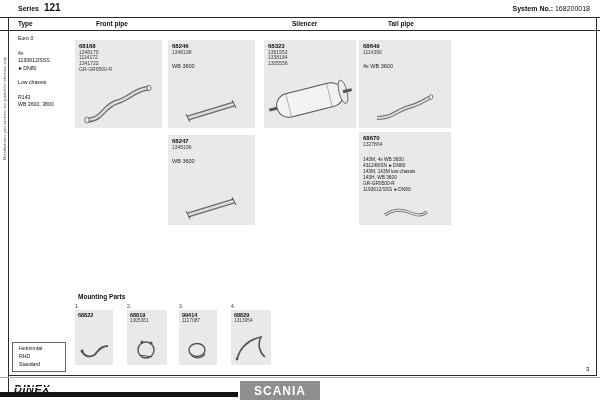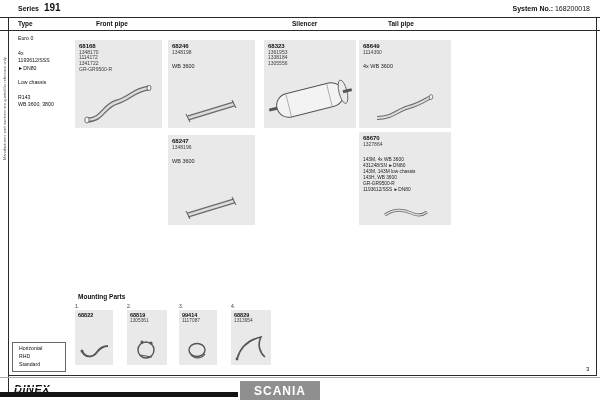--- a/index.html
+++ b/index.html
@@ -40,21 +40,21 @@
           color:#fff;font-weight:bold;font-size:12px;letter-spacing:1px;}
   .page-no{position:absolute;left:586px;top:366px;font-size:6px;}
   svg{display:block;}
 </style>
 </head>
 <body>
 
 <div class="page">
 
   <span class="hdr-series-label">Series</span>
-  <span class="hdr-series-value">191</span>
+  <span class="hdr-series-value">121</span>
   <span class="hdr-system">
     <b>System No.:</b>
     <span>168200018</span>
   </span>
 
   <div class="hline" style="left:0;top:17px;width:600px;"></div>
   <div class="hline" style="left:0;top:30px;width:600px;"></div>
   <div class="vline" style="left:8px;top:17px;height:376px;"></div>
   <div class="vline" style="left:596px;top:17px;height:358px;"></div>
   <div class="hline" style="left:8px;top:375px;width:589px;"></div>

